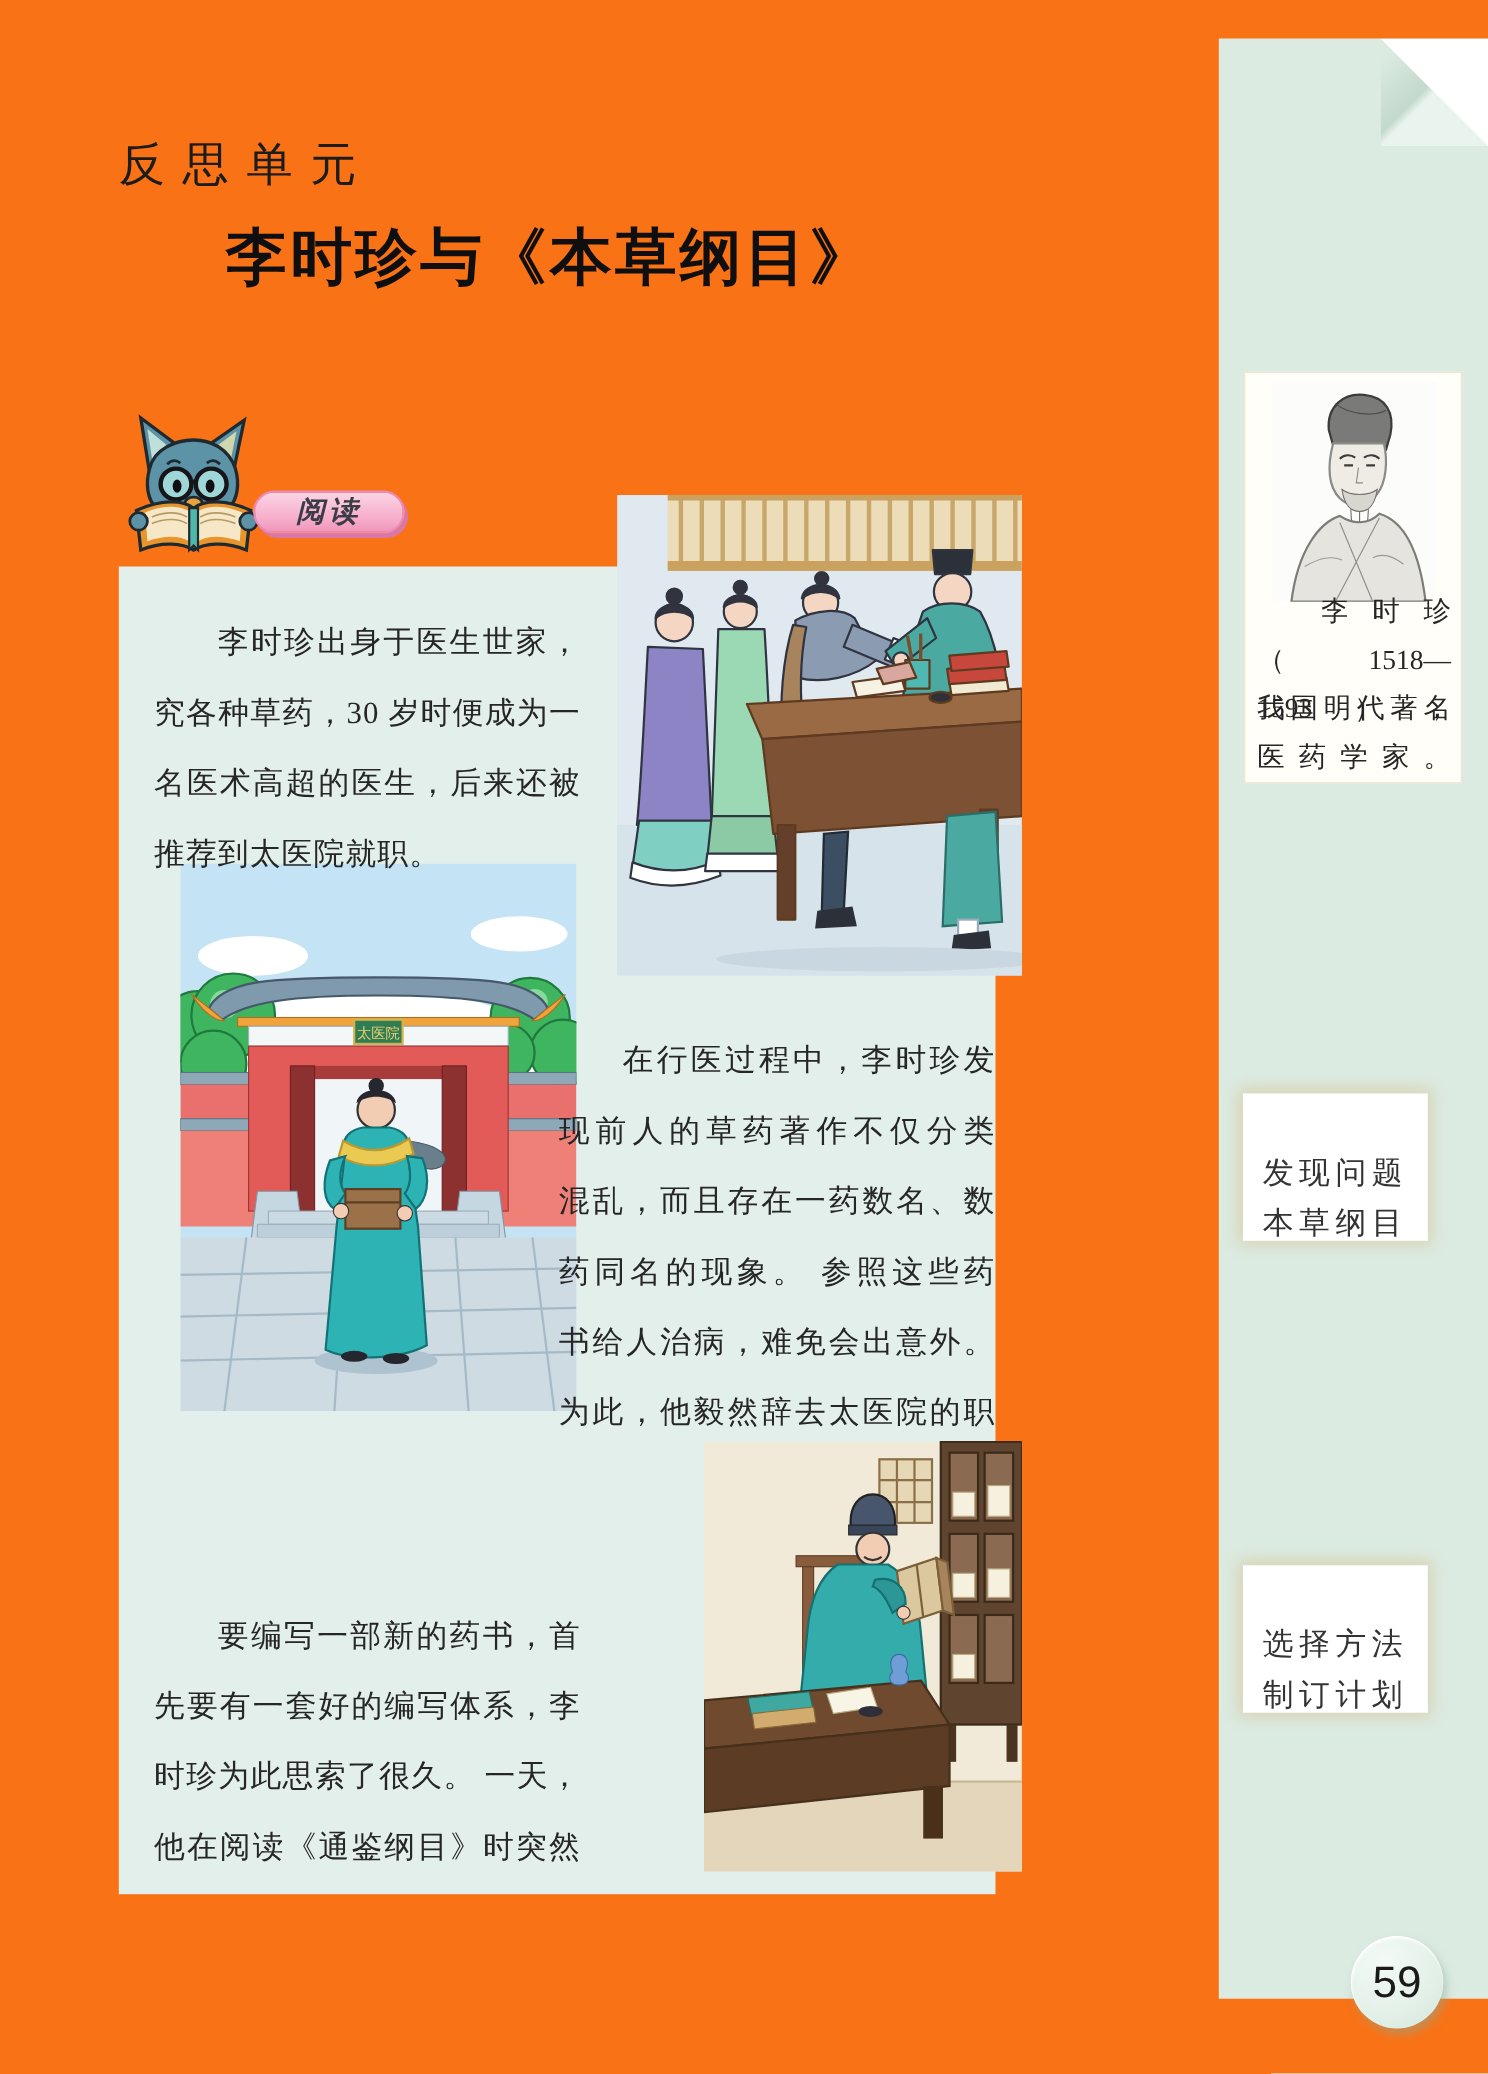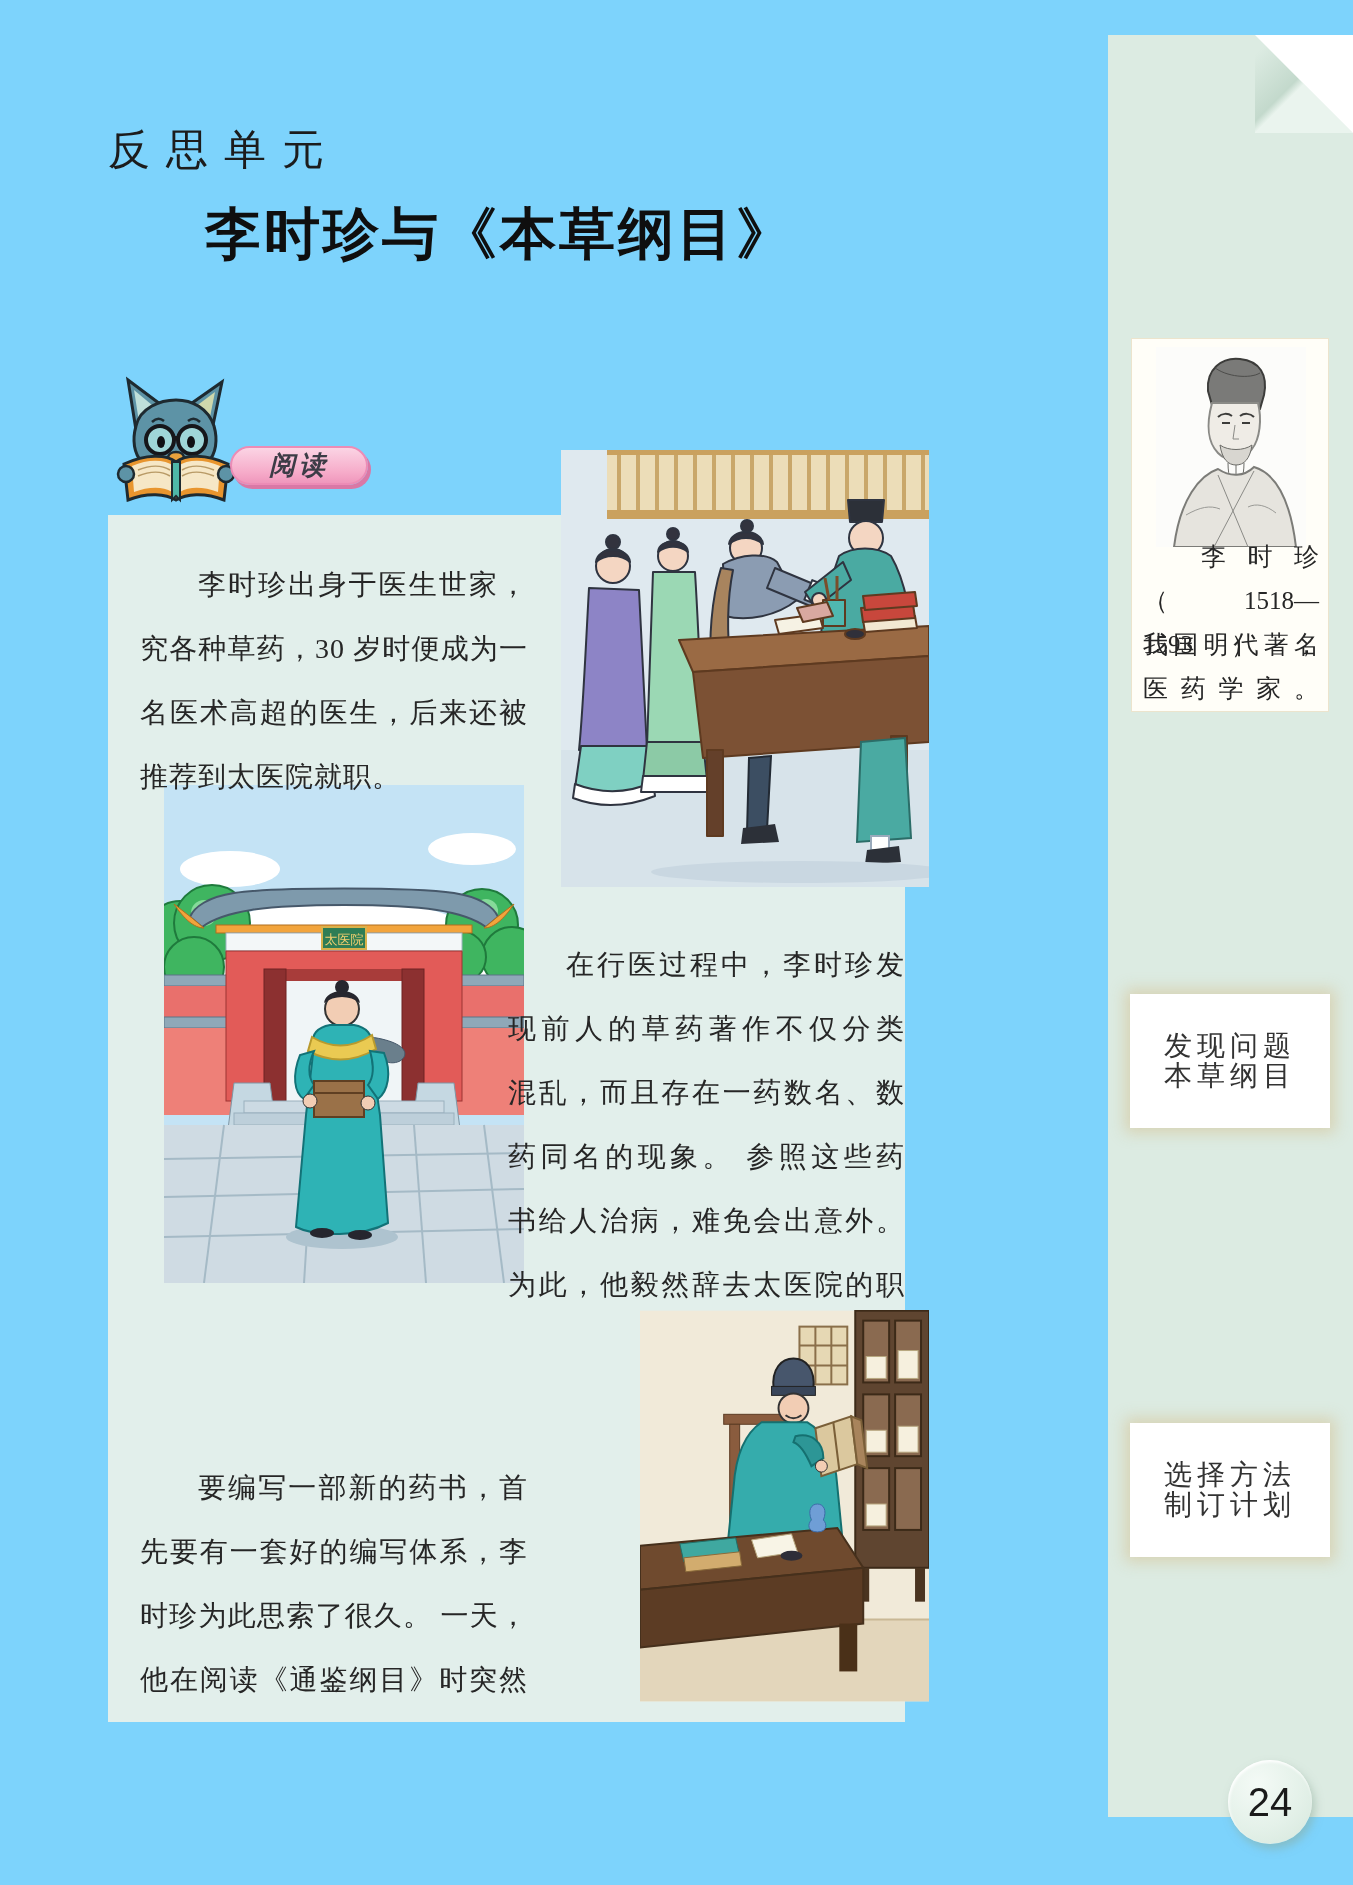--- a/index.html
+++ b/index.html
@@ -1,16 +1,16 @@
 <!DOCTYPE html>
 <html><head>
 <meta charset="utf-8">
 <style>
   html,body{margin:0;padding:0;background:#ffffff;}
-  .page{position:relative;width:1353px;height:1885px;background:#7dd3fc;overflow:hidden;
+  .page{position:relative;width:1353px;height:1885px;background:#f97316;overflow:hidden;
         font-family:"Liberation Serif",serif;}
 
   
   .unit-label{position:absolute;left:108px;top:122px;font-family:"Liberation Sans",sans-serif;
     font-size:42px;line-height:56px;letter-spacing:16px;color:#1c1c1c;font-weight:500;}
   .main-title{position:absolute;left:140px;top:196px;width:720px;text-align:center;
     font-family:"Liberation Sans",sans-serif;font-size:56px;line-height:76px;font-weight:bold;
     color:#0f0f0f;letter-spacing:3px;}
 
   
@@ -50,23 +50,23 @@
   .curl-white{position:absolute;left:1255px;top:35px;width:98px;height:98px;background:#ffffff;
     clip-path:polygon(0 0,100% 0,100% 100%);}
 
   .portrait-card{position:absolute;left:1116px;top:338px;width:198px;height:374px;
     background:#fffef8;border:1px solid #ece4cd;box-sizing:border-box;margin-left:15px;}
   .portrait-img{position:absolute;left:24px;top:8px;width:150px;height:185px;}
   .portrait-caption{position:absolute;left:11px;top:196px;width:176px;font-size:25px;color:#262626;}
   .portrait-caption .tline{line-height:44px;height:44px;text-align:justify;text-align-last:justify;
     -moz-text-align-last:justify;}
 
-  .side-box{position:absolute;left:1130px;width:200px;height:134px;background:#ffffff;
+  .side-box{position:absolute;left:1130px;width:168px;height:134px;background:#ffffff;
     box-shadow:0 0 14px 5px rgba(210,182,124,0.45);
-    display:flex;flex-direction:column;align-items:center;justify-content:center;}
+    display:flex;flex-direction:column;align-items:center;justify-content:flex-end;gap:16px;}
   #side-box-1{top:994px;} #side-box-2{top:1423px;}
   .side-box .tline{font-size:28px;line-height:30px;height:30px;color:#333333;letter-spacing:5px;
     text-align:center;text-align-last:center;}
 
   .page-num{position:absolute;left:1228px;top:1760px;width:84px;height:84px;border-radius:50%;
     background:radial-gradient(circle at 35% 28%,#f4faf6 0%,#e4f1e9 55%,#d5e7dc 100%);
     box-shadow:3px 5px 8px rgba(140,170,152,0.5), inset 1px 2px 3px #ffffff;
     display:flex;align-items:center;justify-content:center;
     font-family:"Liberation Sans",sans-serif;font-size:40px;color:#1a1a1a;}
 </style>
@@ -381,16 +381,16 @@
   <div class="side-box" id="side-box-1">
       <div class="tline">发现问题</div>
       <div class="tline">本草纲目</div>
     </div>
   <div class="side-box" id="side-box-2">
       <div class="tline">选择方法</div>
       <div class="tline">制订计划</div>
     </div>
 
   <div class="page-num">
-    <span>24</span>
+    <span>59</span>
   </div>
 
 </div>
 
 </body></html>

